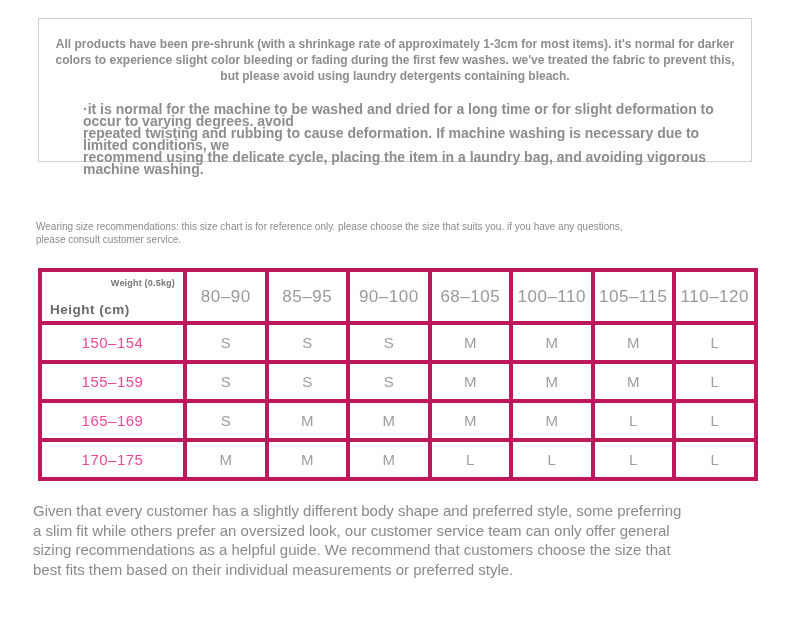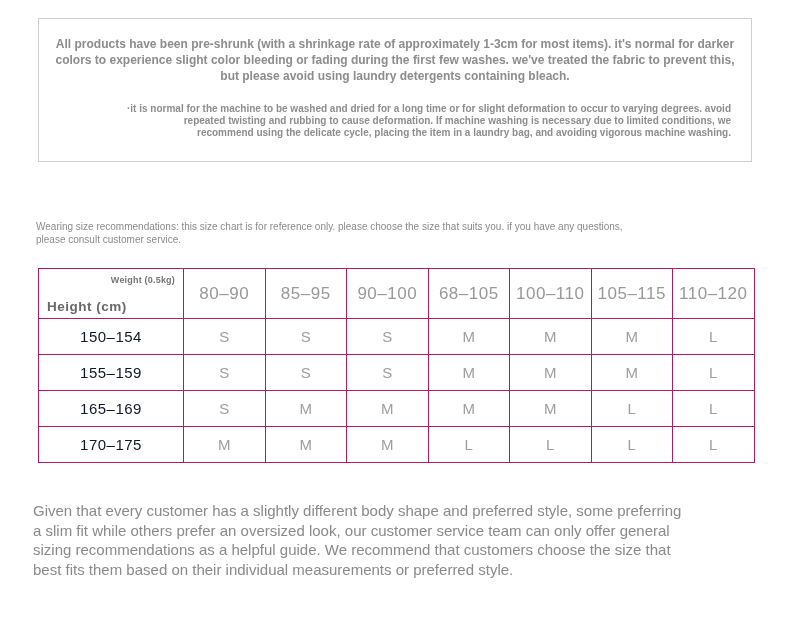--- a/index.html
+++ b/index.html
@@ -36,22 +36,22 @@
     font-weight: bold;
     color: #8d8d8d;
     line-height: 16px;
     white-space: pre-line;
   }
   .para-note {
     position: absolute;
     left: 83px;
     top: 103px;
     width: 648px;
-    text-align: right;
-    font-size: 10px;
+    text-align: left;
+    font-size: 14px;
     font-weight: bold;
     color: #8d8d8d;
     line-height: 12px;
     white-space: pre-line;
   }
   .wearing {
     position: absolute;
     left: 36px;
     top: 220px;
     width: 720px;
@@ -62,42 +62,42 @@
   }
   table.size-chart {
     position: absolute;
     left: 38px;
     top: 268px;
     width: 715px;
     border-collapse: collapse;
     table-layout: fixed;
   }
   table.size-chart th, table.size-chart td {
-    border: 1px solid #be185d;
+    border: 4px solid #be185d;
     text-align: center;
     vertical-align: middle;
     background: #ffffff;
     overflow: hidden;
   }
   table.size-chart thead th {
     height: 47px;
     font-size: 17px;
     font-weight: 400;
     color: #999999;
     letter-spacing: 0.5px;
   }
   table.size-chart tbody td {
     height: 33px;
     font-size: 15px;
     font-weight: 400;
     color: #9e9e9e;
   }
   table.size-chart td.rowhead {
     font-size: 15px;
-    color: #0f172a;
+    color: #ec4899;
     letter-spacing: 0.5px;
   }
   th.corner {
     position: relative;
     background:
       linear-gradient(to bottom right,
         transparent calc(50% - 0.5px),
         #d9d9d9 calc(50% - 0.5px),
         #d9d9d9 calc(50% + 0.5px),
         transparent calc(50% + 0.5px)) #ffffff;

